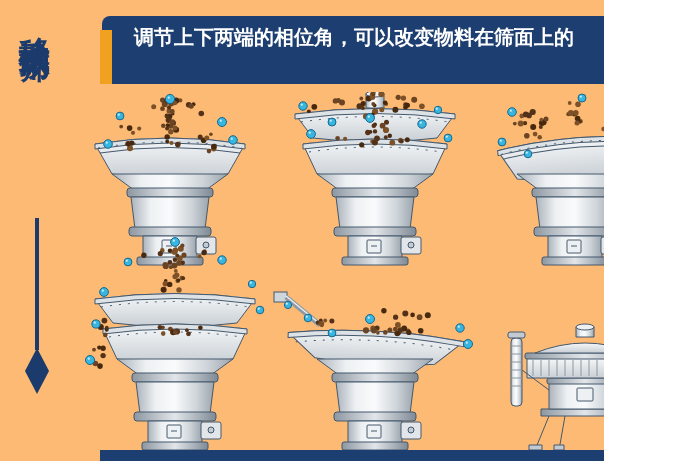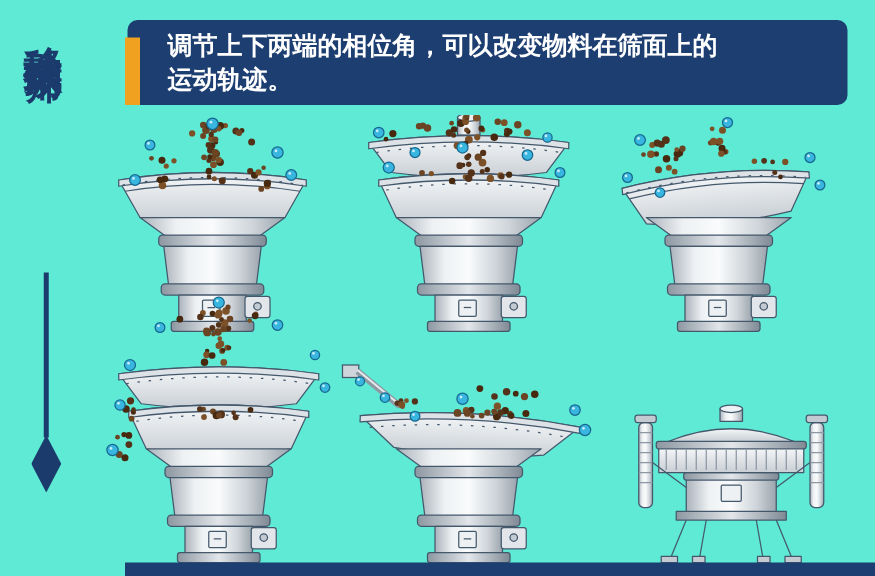--- a/index.html
+++ b/index.html
@@ -1,16 +1,16 @@
 <!DOCTYPE html>
 <html><head>
 <meta charset="utf-8">
 <style>
   html,body{margin:0;padding:0;}
-  .page{position:relative;width:700px;height:461px;background:#5eead4;overflow:hidden;
+  .page{position:relative;width:604px;height:461px;background:#fdba74;overflow:hidden;
         font-family:"Liberation Sans","DejaVu Sans",sans-serif;}
   .v-title{position:absolute;left:19px;top:12px;writing-mode:vertical-rl;text-orientation:upright;
            font-size:31px;font-weight:bold;color:#1c3b6d;letter-spacing:3px;line-height:1;}
   .stem{position:absolute;left:35px;top:218px;width:4px;height:132px;background:#1c3b6d;}
   .diamond{position:absolute;left:25px;top:348px;width:24px;height:46px;background:#1c3b6d;
            clip-path:polygon(50% 0,100% 50%,50% 100%,0 50%);}
   .banner{position:absolute;left:102px;top:16px;width:576px;height:68px;background:#1d3e70;border-radius:8px;}
   .orange-bar{position:absolute;left:-2px;bottom:0;width:12px;height:54px;background:#efa11f;}
   .banner-text{position:absolute;left:32px;top:8px;color:#fff;font-size:20px;line-height:27px;
                font-weight:bold;width:530px;}
@@ -23,21 +23,20 @@
 <div class="page">
 
   <div class="v-title">移动式振动筛</div>
   <div class="stem"></div>
   <div class="diamond"></div>
 
   <div class="banner">
     <div class="orange-bar"></div>
     <div class="banner-text">
       <div>调节上下两端的相位角，可以改变物料在筛面上的</div>
-      <div>运动轨迹。</div>
     </div>
   </div>
 
   <svg id="scene" width="630" height="369" viewBox="0 0 630 369">
     <defs>
       <linearGradient id="gBody" x1="0" y1="0" x2="1" y2="0">
         <stop offset="0" stop-color="#aab2bb"></stop>
         <stop offset="0.25" stop-color="#eef1f3"></stop>
         <stop offset="0.5" stop-color="#f9fbfc"></stop>
         <stop offset="0.78" stop-color="#ced4d9"></stop>

